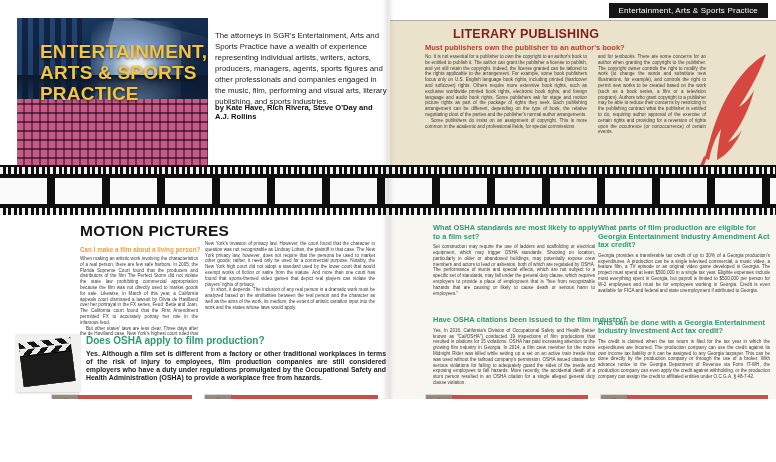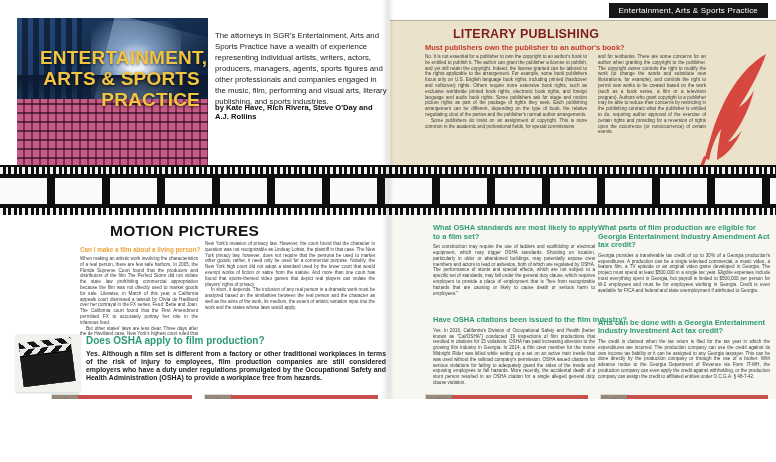--- a/index.html
+++ b/index.html
@@ -17,39 +17,39 @@
   .hero .beam{position:absolute;right:-6%;top:6%;width:120px;height:120px;
         background:linear-gradient(115deg,rgba(205,228,255,.38),rgba(205,228,255,0) 60%);
         transform:rotate(14deg);}
   .hero .seats{position:absolute;left:0;right:0;bottom:0;height:46%;
         background:
           repeating-linear-gradient(0deg,rgba(15,2,12,.55) 0 2px,rgba(0,0,0,0) 2px 9px),
           repeating-linear-gradient(90deg,#c65b86 0 6px,#7c2f55 6px 8px),
           linear-gradient(180deg,#4e2240,#b14a76);}
   .hero .seatfade{position:absolute;left:0;right:0;bottom:40%;height:22%;
         background:linear-gradient(180deg,#0d1b33,rgba(13,27,51,0));}
-  .hero-title{right:8px;top:29px;width:160px;text-align:right;color:#F2C440;
+  .hero-title{right:8px;top:23px;width:160px;text-align:left;color:#F2C440;
         font-weight:bold;font-size:19px;line-height:21px;letter-spacing:.2px;
         text-shadow:0 1px 3px rgba(0,0,0,.65);}
   
   .intro{left:215px;top:30px;width:172px;font-size:7.8px;line-height:11px;color:#222;}
   .byline{left:215px;top:103px;width:172px;font-size:7.6px;font-weight:bold;color:#111;}
   
   .badge{right:8px;top:3px;background:#161616;color:#fff;font-size:8px;
         padding:3px 10px 3px 10px;letter-spacing:.2px;}
   .cream{left:390px;top:20px;width:386px;height:145px;background:#EAE2CB;border-top:1px solid #b7b0a0;}
   .rp-tint{left:389px;top:213px;width:387px;height:225px;background:#f7f6f1;}
   
   .strip{left:0;top:165px;width:776px;height:48px;background:#0e0e0e;}
   .strip .sprockets{height:7px;margin:2px 0;
         background:repeating-linear-gradient(90deg,#f2f2f2 0 2.6px,#0e0e0e 2.6px 5.6px);}
   .strip .frames{height:26px;border-top:2px solid #0e0e0e;border-bottom:2px solid #0e0e0e;
         background:repeating-linear-gradient(90deg,#fafafa 0 47px,#0e0e0e 47px 55px);}
   
-  .mp-head{left:80px;top:222px;font-size:15.5px;font-weight:bold;color:#141414;letter-spacing:.3px;margin-left:30px;}
+  .mp-head{left:80px;top:222px;font-size:15.5px;font-weight:bold;color:#141414;letter-spacing:.3px;}
   .lp-head{left:425px;top:27px;font-size:12.5px;font-weight:bold;color:#7f1d1d;letter-spacing:.2px;margin-left:28px;}
   .q{font-weight:bold;font-size:7.5px;line-height:8.6px;}
   .q-orange{color:#E9A23B;}
   .q-red{color:#C43A2B;}
   .q-green{color:#2E9B76;}
   .nowrap{white-space:nowrap;}
   
   .small{font-size:4.6px;line-height:5.8px;text-align:justify;color:#3a3a3a;overflow:hidden;}
   .small p{margin:0;}
   .small p + p{text-indent:6px;}

